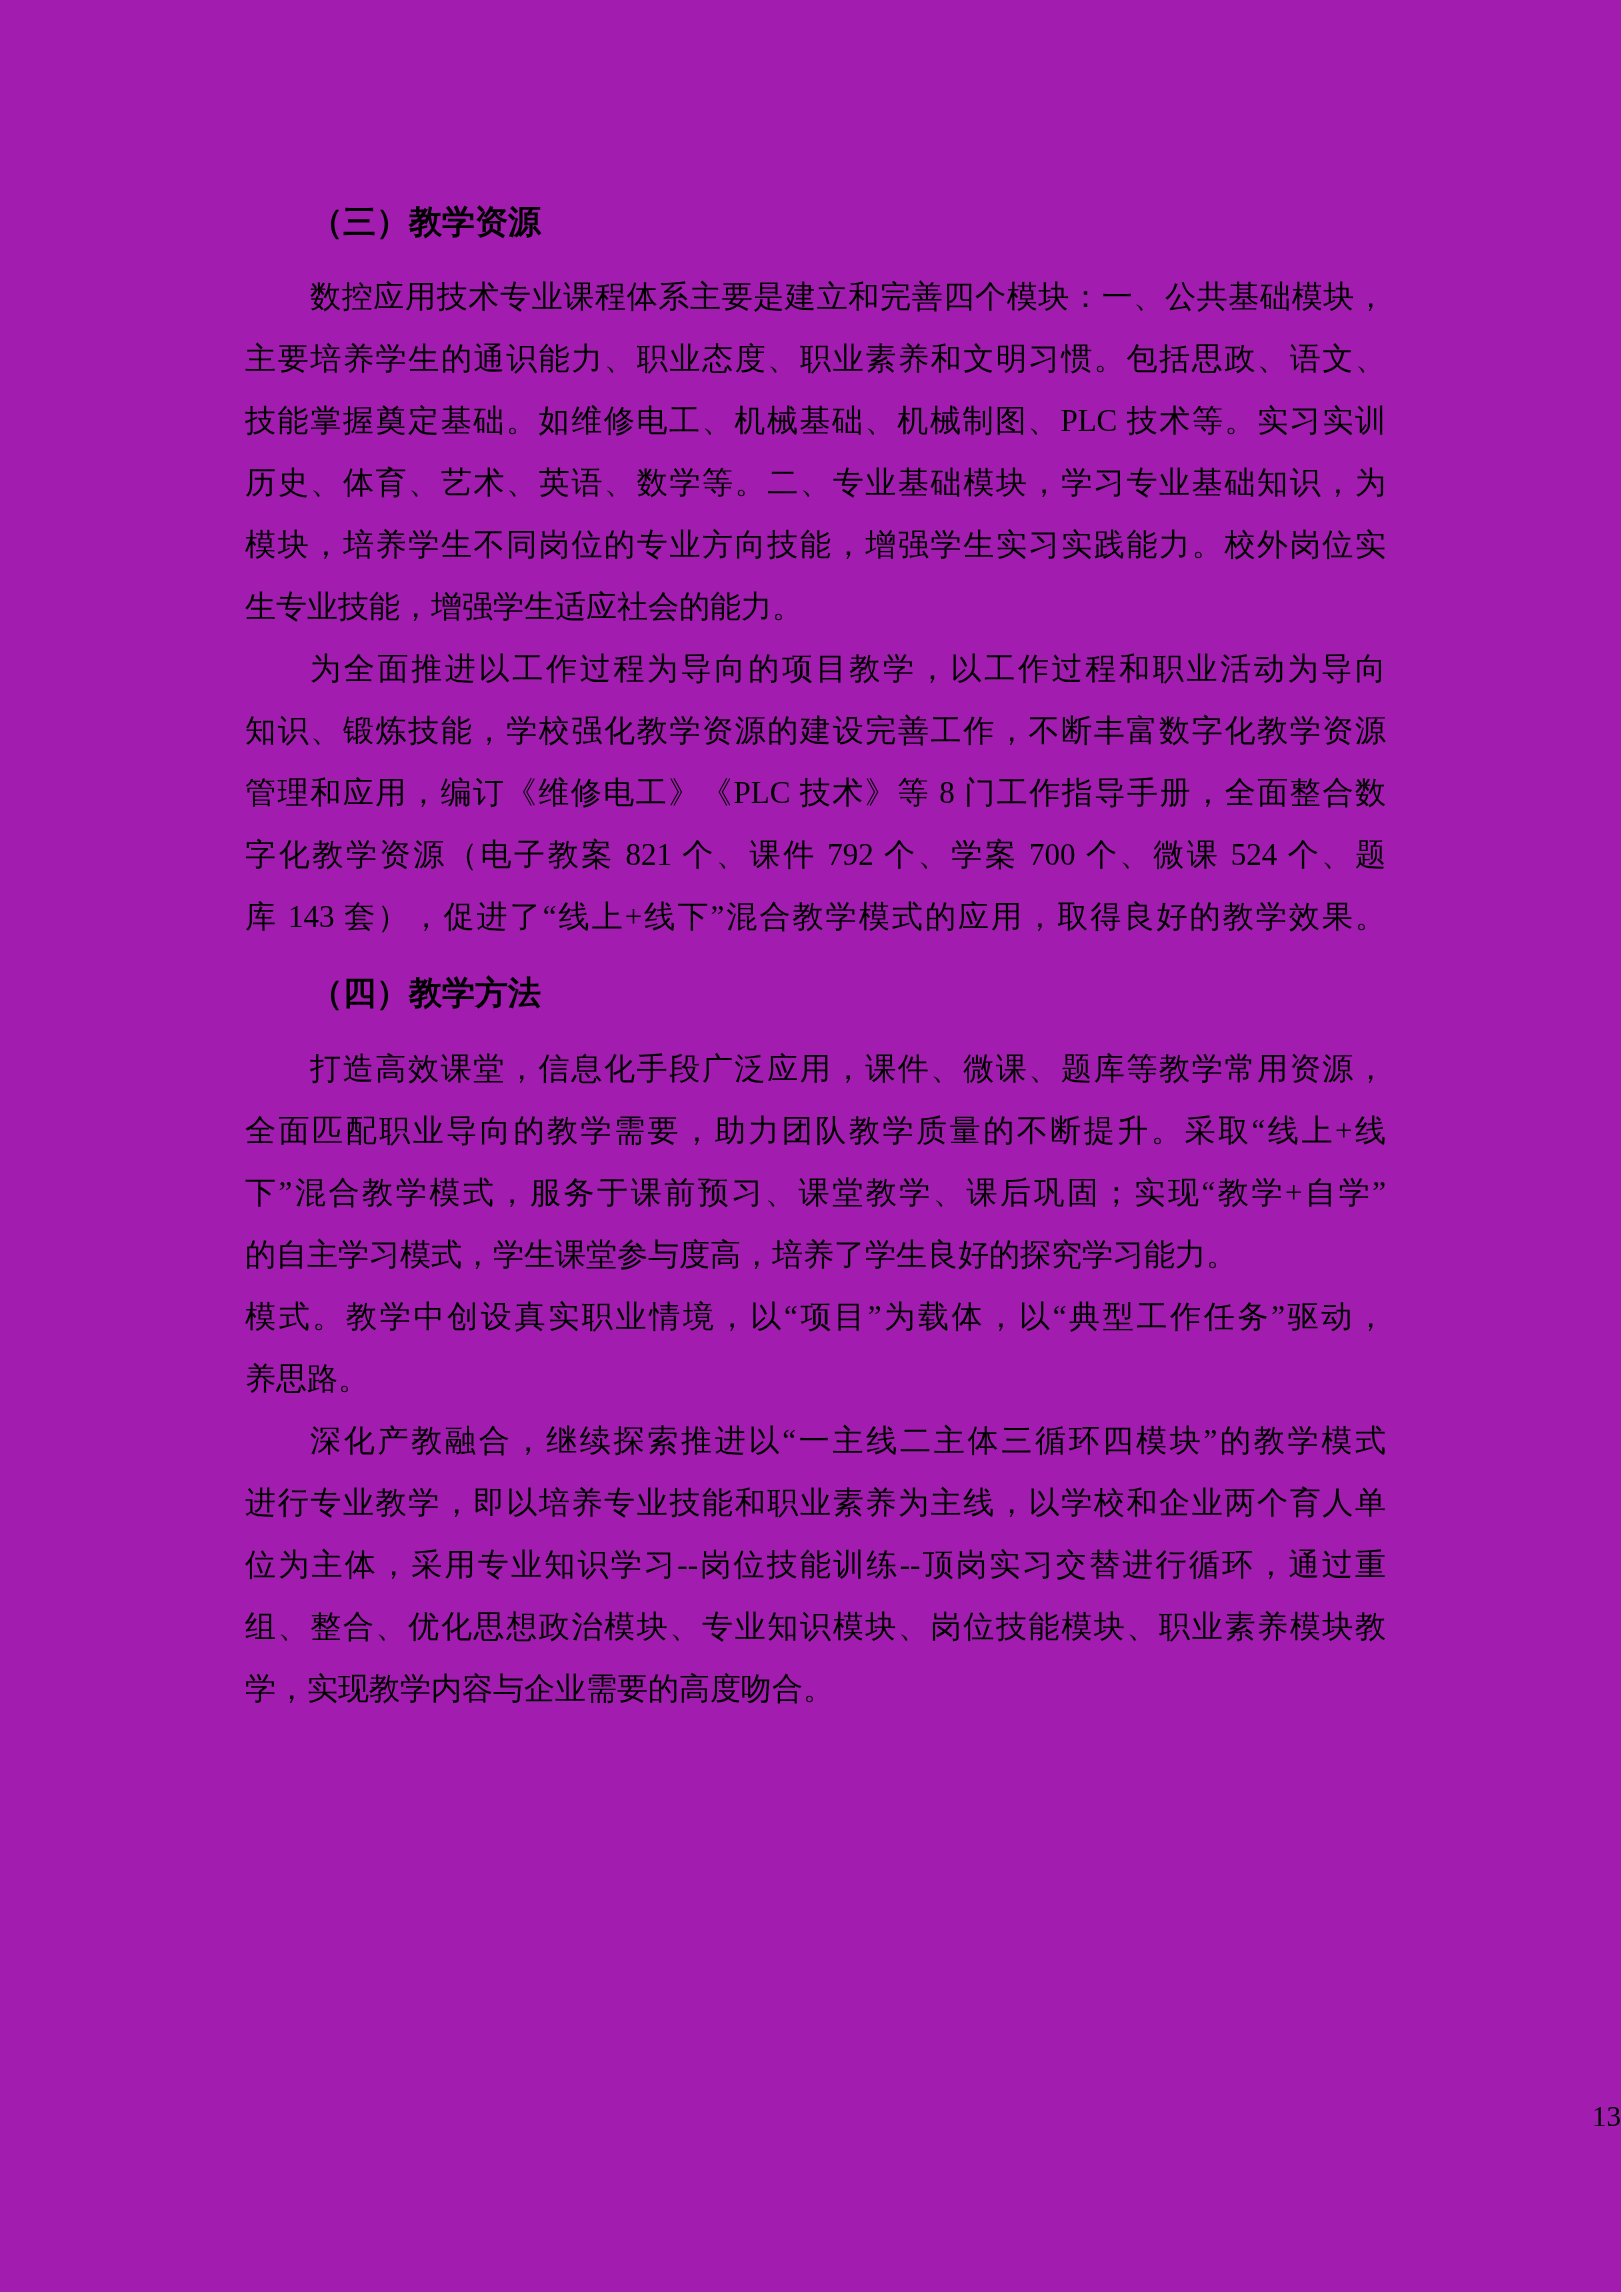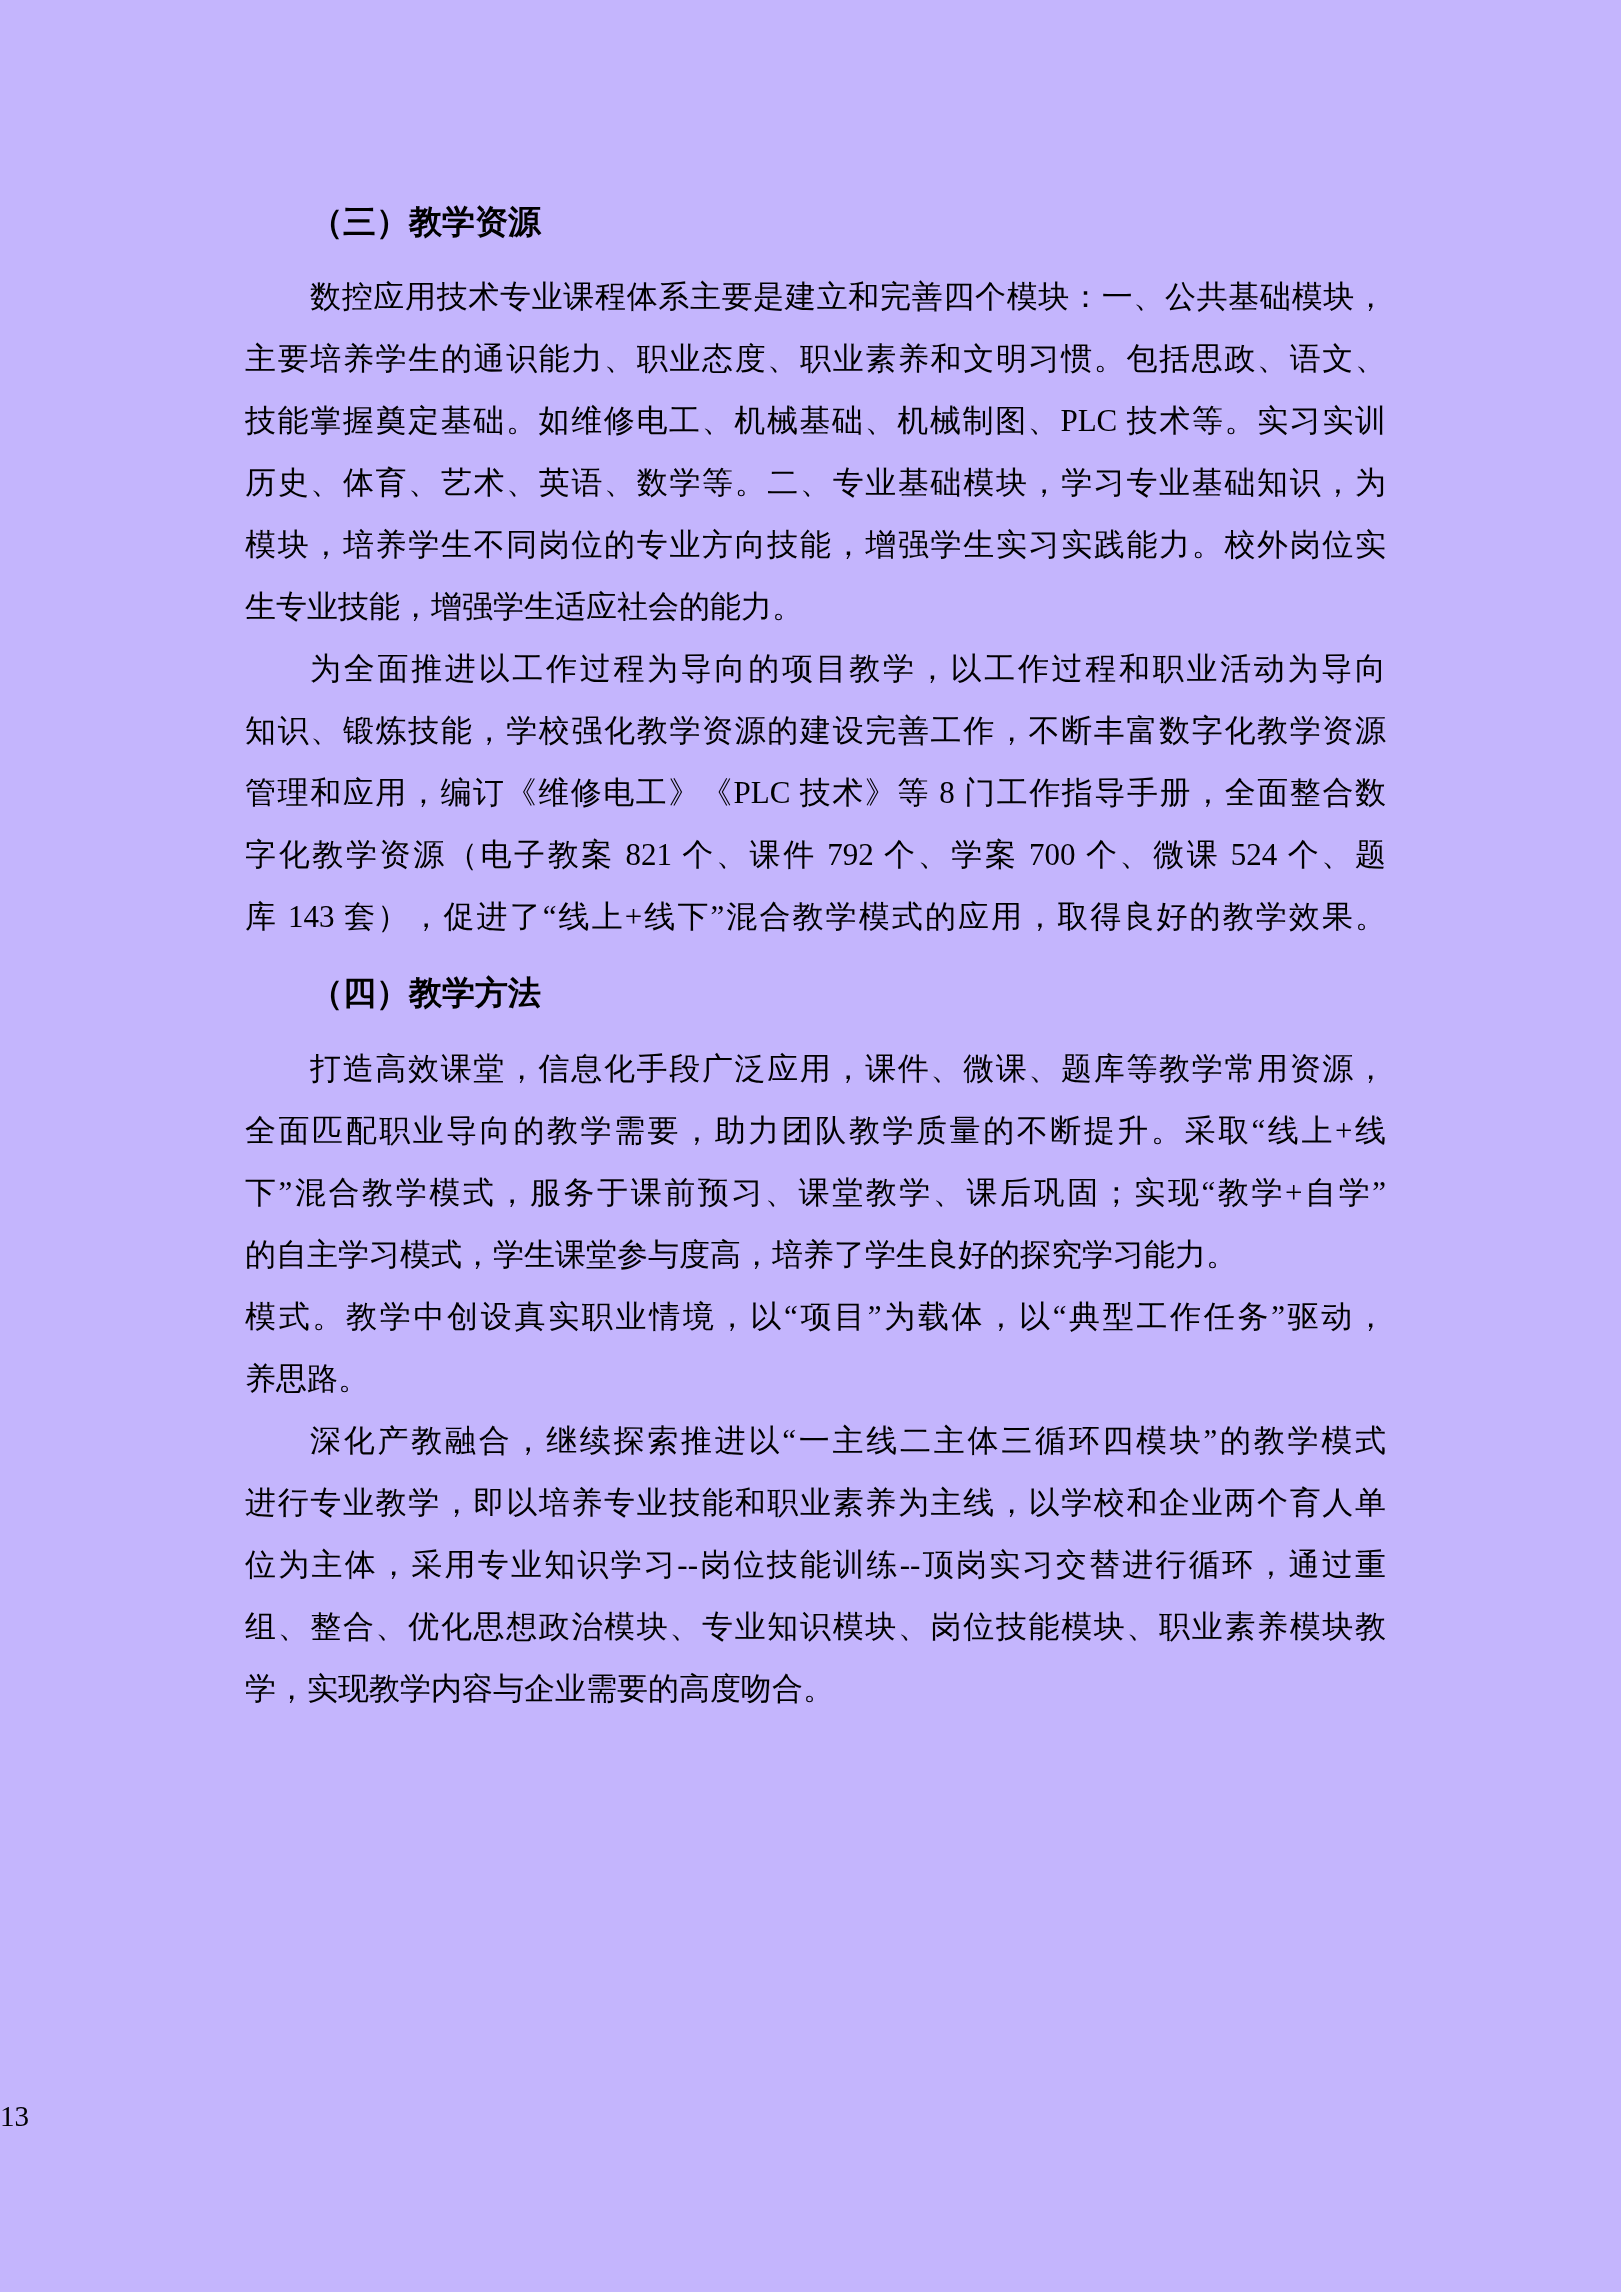--- a/index.html
+++ b/index.html
@@ -13,21 +13,21 @@
     position: relative;
     font-family: "Liberation Serif", "DejaVu Serif", serif;
     color: #000000;
     overflow: hidden;
   }
   .page {
     position: absolute;
     left: 0; top: 0;
     width: 1621px;
     height: 2293px;
-    background: #c4b5fd;
+    background: #a21caf;
   }
   .content {
     position: absolute;
     left: 245px;
     top: 177px;
     width: 1141px;
   }
   
   .ln {
     font-size: 31px;
@@ -57,21 +57,21 @@
     text-align: left;
     text-align-last: left;
     margin: 13.7px 0;
     overflow: hidden;
   }
   .footer {
     position: absolute;
     left: 0;
     top: 2099px;
     width: 1621px;
-    text-align: left;
+    text-align: right;
     font-size: 29px;
     line-height: 35px;
   }
 </style>
 </head>
 <body>
 
 <div class="page">
   <div class="content">
 

